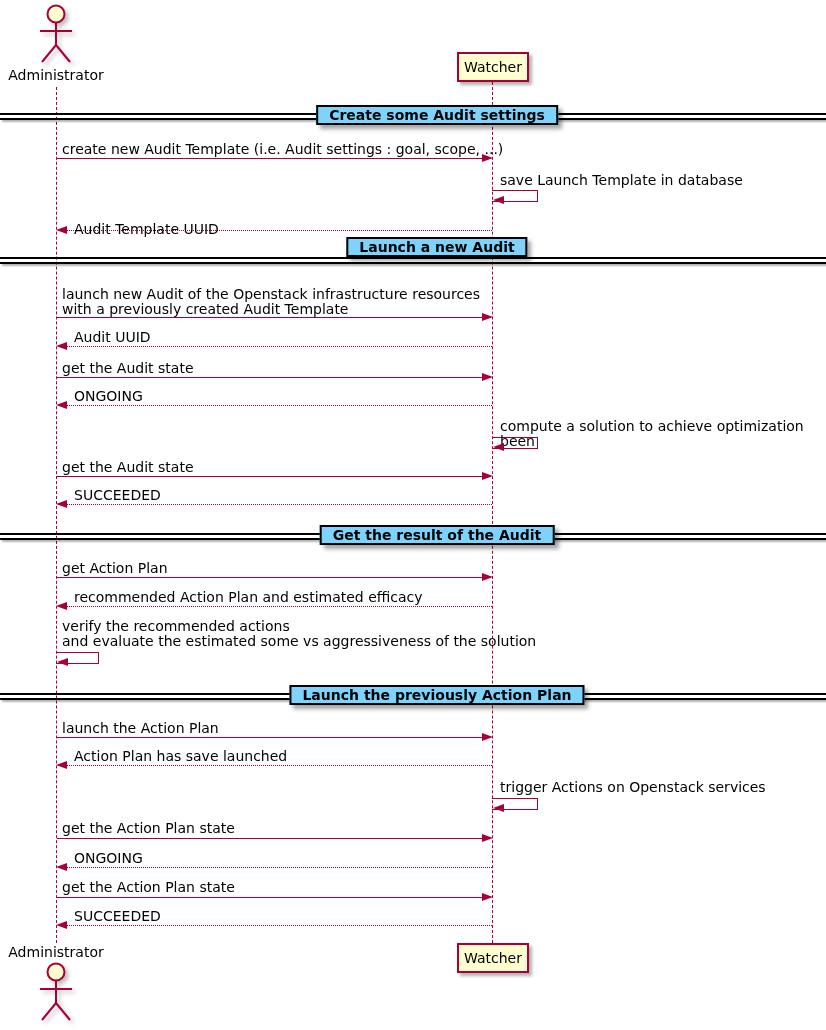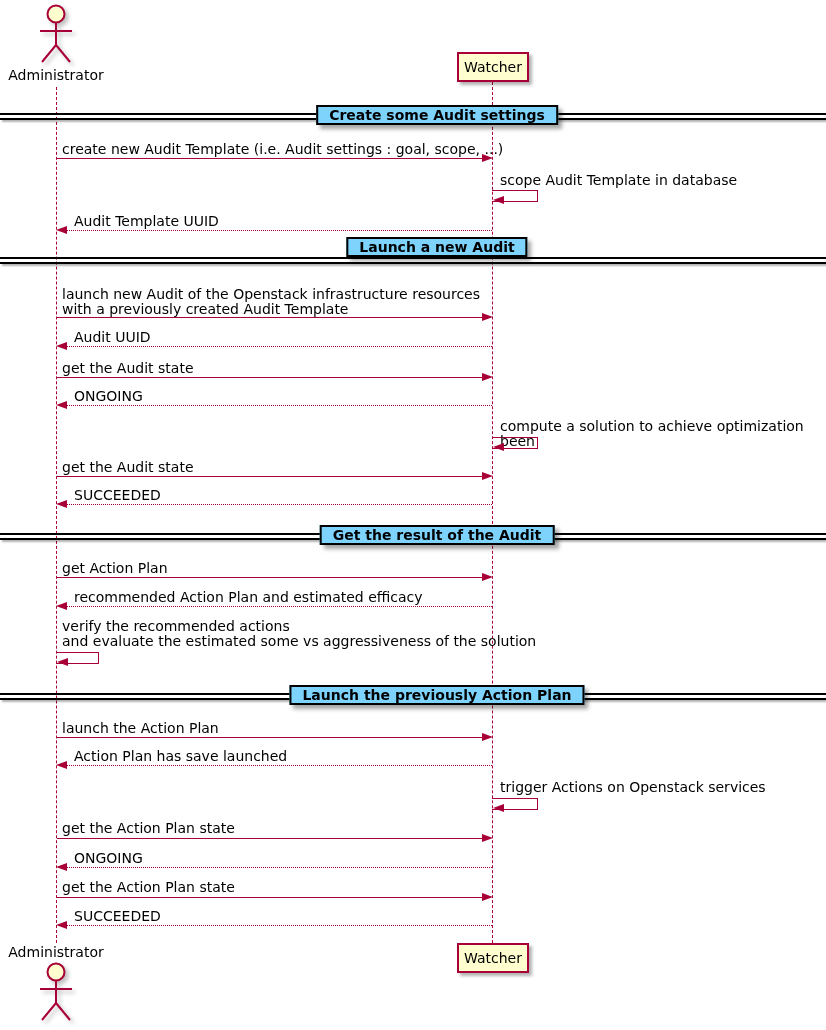--- a/index.html
+++ b/index.html
@@ -59,27 +59,27 @@
     <div class="div-box" style="top:105px">Create some Audit settings</div>
   </div>
 
   <div>
     <span class="mtext" style="left:62px;top:142px">create new Audit Template (i.e. Audit settings : goal, scope, ...)</span>
     <div class="mline solid" style="left:57px;top:158px;width:425px"></div>
     <div class="head-r" style="left:482px;top:154px"></div>
   </div>
 
   <div>
-    <span class="mtext" style="left:500px;top:173px">scope Audit Template in database</span>
+    <span class="mtext" style="left:500px;top:173px">save Launch Template in database</span>
     <div class="self-loop" style="left:492px;top:190px;width:45px"></div>
     <div class="head-l" style="left:493px;top:196px"></div>
   </div>
 
   <div>
-    <span class="mtext" style="left:74px;top:214px">Audit Template UUID</span>
+    <span class="mtext" style="left:74px;top:222px">Audit Template UUID</span>
     <div class="mline dotted" style="left:67px;top:230px;width:425px"></div>
     <div class="head-l" style="left:56px;top:226px"></div>
   </div>
 
   <div>
     <div class="div-lines" style="top:257px"></div>
     <div class="div-box" style="top:237px">Launch a new Audit</div>
   </div>
 
   <div>

